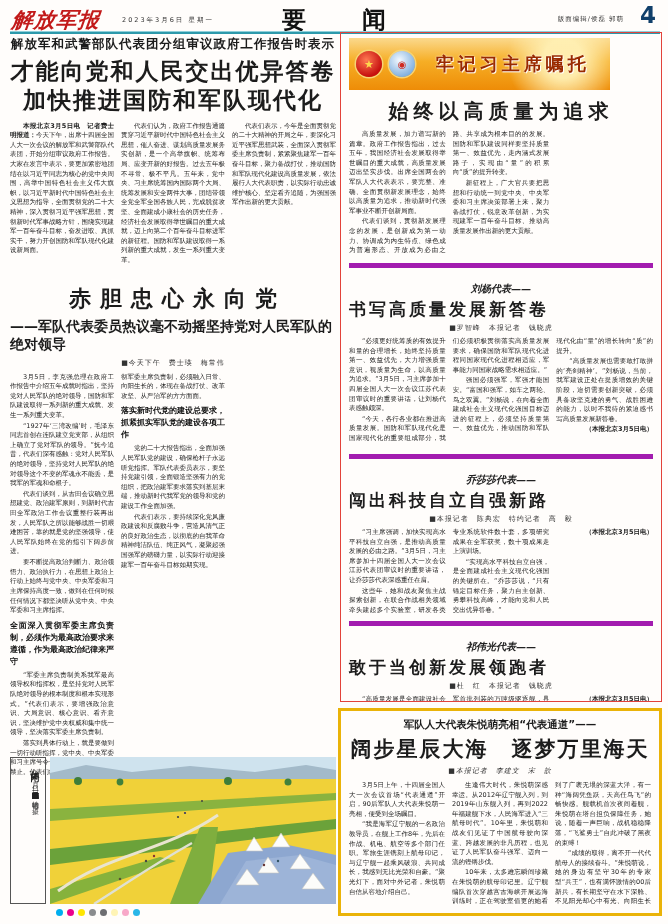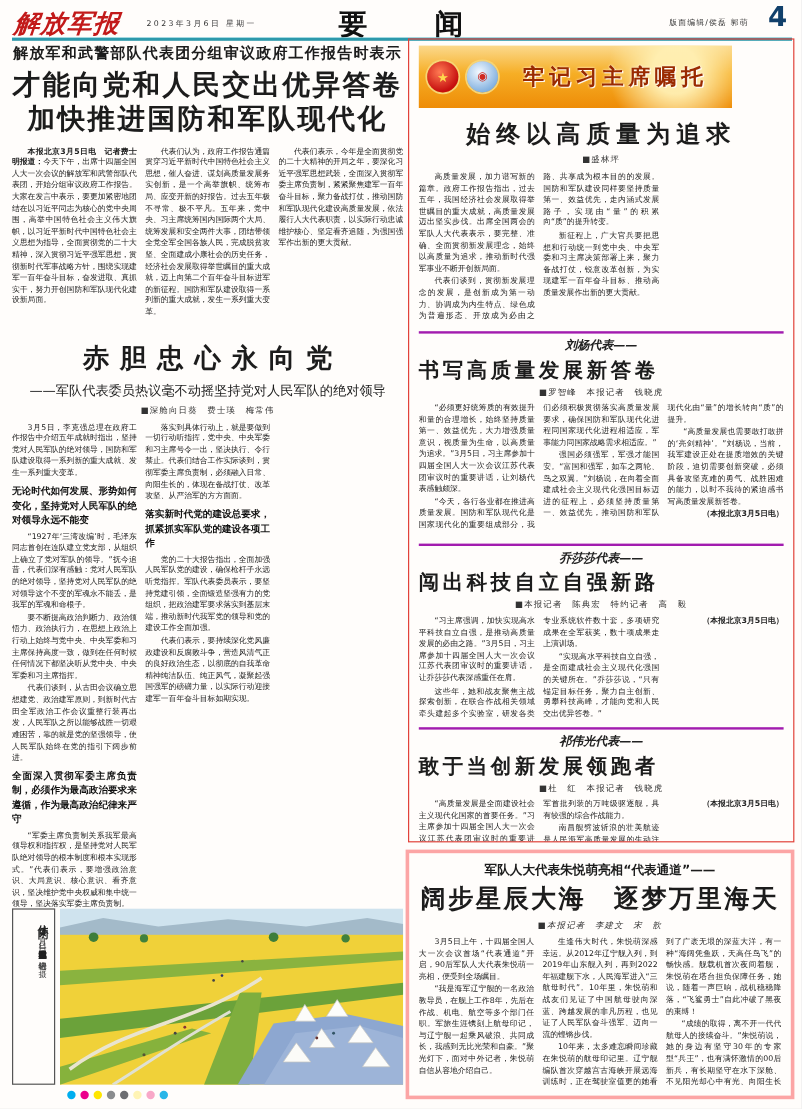--- a/index.html
+++ b/index.html
@@ -22,21 +22,21 @@
   .para.subhead { text-indent:0; font-weight:bold; font-size:8px; line-height:1.5; margin:4px 0 3px; color:#111; }
   .para.dateline { text-indent:0; text-align:right; font-weight:bold; }
   .byline { text-align:center; font-size:7px; color:#333; letter-spacing:1px; }
 
   
   .left-col { position:absolute; left:10px; top:36px; width:326px; }
   .kicker-a { text-align:center; font-weight:bold; font-size:12.5px; letter-spacing:1px; }
   .headline-a { margin-top:4px; text-align:center; font-weight:bold; font-size:23px; line-height:1.25; letter-spacing:2px; }
   .body-a { margin-top:7px; height:152px; }
   .title-b { margin-top:10px; text-align:center; font-weight:bold; font-size:22px; letter-spacing:9px; text-indent:9px; }
-  .subtitle-b { margin-top:4px; text-align:center; font-weight:normal; font-size:11px; }
+  .subtitle-b { margin-top:4px; font-weight:bold; font-size:14px; }
   .byline-b { margin-top:4px; }
   .body-b { margin-top:5px; height:408px; }
 
   
   .photo-block { position:absolute; left:10px; top:757px; width:326px; height:160px; }
   .vcaption { position:absolute; left:0; top:0; width:36px; height:147px; border:1px solid #555; padding:5px 3px; writing-mode:vertical-rl; font-size:6.8px; line-height:1.7; color:#222; }
   .vcaption .cap-title { font-weight:bold; font-size:9px; letter-spacing:3px; margin-left:4px; }
   .vcaption .cap-credit { margin-right:4px; color:#444; }
   .photo { position:absolute; left:40px; top:0; width:286px; height:147px; display:block; }
   .color-bar { position:absolute; left:46px; top:152px; display:flex; gap:4px; }
@@ -48,29 +48,29 @@
       radial-gradient(circle at 82% 40%, rgba(255,240,180,.95) 0 9%, rgba(255,240,180,0) 26%),
       linear-gradient(180deg,#fbd98d 0%,#f6ae25 45%,#ee8c07 100%);
       display:flex; align-items:center; }
   .emblem { width:26px; height:26px; border-radius:50%; margin-left:7px; flex:0 0 auto; display:flex; align-items:center; justify-content:center; }
   .emblem.nat { background:radial-gradient(circle at 40% 35%, #ff7a52, #c60f0f 70%); box-shadow:0 0 0 1.5px #f6d476; color:#ffd84d; font-size:11px; }
   .emblem.cppcc { background:radial-gradient(circle at 40% 35%, #f3f9ff, #7eaede 75%); box-shadow:0 0 0 1.5px #f6d476; color:#d0281e; font-size:10px; }
   .banner-title { flex:1; text-align:center; font-weight:bold; font-size:18px; letter-spacing:4px; color:#9a2a00; text-shadow:0 0 2px #fff, 1px 1px 0 rgba(255,255,255,.9); }
   .rb-title { margin-top:8px; text-align:center; font-weight:bold; font-size:20px; letter-spacing:5px; }
   .rb-byline { margin-top:3px; }
   .rb-body0 { margin-top:5px; height:128px; }
-  .rb-section { border-top:2px solid #a21caf; margin-top:5px; padding-top:3px; }
+  .rb-section { border-top:5px solid #a21caf; margin-top:5px; padding-top:14px; }
   .rb-label { text-align:center; font-family:"DejaVu Serif", serif; font-style:italic; font-weight:bold; font-size:10px; color:#222; }
   .rb-sec-title { margin-top:2px; font-weight:bold; font-size:17px; letter-spacing:3px; }
   .rb-sec-byline { margin-top:2px; }
   .rb-body1 { margin-top:4px; height:112px; }
   .rb-body2 { margin-top:4px; height:88px; }
   .rb-body3 { margin-top:4px; height:88px; }
 
-  .red-box-b { position:absolute; left:338px; top:708px; width:324px; height:208px; border:3px solid #fca5a5; padding:5px 8px; overflow:hidden; }
+  .red-box-b { position:absolute; left:338px; top:708px; width:324px; height:208px; border:3px solid #eab308; padding:5px 8px; overflow:hidden; }
   .bb-kicker { margin-top:2px; text-align:center; font-weight:bold; font-size:10.5px; }
   .bb-title { margin-top:3px; text-align:center; font-weight:bold; font-size:21px; letter-spacing:2px; }
   .bb-byline { margin-top:3px;font-style:italic; }
   .bb-body { margin-top:5px; height:133px; }
 </style>
 </head>
 <body>
 
 <div id="page">
 
@@ -88,27 +88,26 @@
       <div>加快推进国防和军队现代化</div>
     </div>
     <div class="body-a cols cols3">
       <p class="para"><b>本报北京3月5日电　记者费士明报道：</b><span>今天下午，出席十四届全国人大一次会议的解放军和武警部队代表团，开始分组审议政府工作报告。大家在发言中表示，要更加紧密地团结在以习近平同志为核心的党中央周围，高举中国特色社会主义伟大旗帜，以习近平新时代中国特色社会主义思想为指导，全面贯彻党的二十大精神，深入贯彻习近平强军思想，贯彻新时代军事战略方针，围绕实现建军一百年奋斗目标，奋发进取、真抓实干，努力开创国防和军队现代化建设新局面。</span></p>
     <p class="para">代表们认为，政府工作报告通篇贯穿习近平新时代中国特色社会主义思想，催人奋进、谋划高质量发展务实创新，是一个高举旗帜、统筹布局、应变开新的好报告。过去五年极不寻常、极不平凡。五年来，党中央、习主席统筹国内国际两个大局、统筹发展和安全两件大事，团结带领全党全军全国各族人民，完成脱贫攻坚、全面建成小康社会的历史任务，经济社会发展取得举世瞩目的重大成就，迈上向第二个百年奋斗目标进军的新征程。国防和军队建设取得一系列新的重大成就，发生一系列重大变革。</p>
         <p class="para">代表们表示，今年是全面贯彻党的二十大精神的开局之年，要深化习近平强军思想武装，全面深入贯彻军委主席负责制，紧紧聚焦建军一百年奋斗目标，聚力备战打仗，推动国防和军队现代化建设高质量发展，依法履行人大代表职责，以实际行动忠诚维护核心、坚定看齐追随，为强国强军作出新的更大贡献。</p>
       </div>
 
     <div class="title-b">赤胆忠心永向党</div>
     <div class="subtitle-b">——军队代表委员热议毫不动摇坚持党对人民军队的绝对领导</div>
-    <div class="byline byline-b">■深舱向日葵　费士瑛　梅常伟</div>
+    <div class="byline byline-b">■今天下午　费士瑛　梅常伟</div>
     <div class="body-b cols cols3">
         <p class="para">3月5日，李克强总理在政府工作报告中介绍五年成就时指出，坚持党对人民军队的绝对领导，国防和军队建设取得一系列新的重大成就、发生一系列重大变革。</p>
-        <p class="para subhead">无论时代如何发展、形势如何变化，坚持党对人民军队的绝对领导永远不能变</p>
         <p class="para">“1927年‘三湾改编’时，毛泽东同志首创在连队建立党支部，从组织上确立了党对军队的领导。”抚今追昔，代表们深有感触：党对人民军队的绝对领导，坚持党对人民军队的绝对领导这个不变的军魂永不能丢，是我军的军魂和命根子。</p>
+        <p class="para">代表们谈到，从古田会议确立思想建党、政治建军原则，到新时代古田全军政治工作会议重整行装再出发，人民军队之所以能够战胜一切艰难困苦，靠的就是党的坚强领导，使人民军队始终在党的指引下阔步前进。</p>
         <p class="para">要不断提高政治判断力、政治领悟力、政治执行力，在思想上政治上行动上始终与党中央、中央军委和习主席保持高度一致，做到在任何时候任何情况下都坚决听从党中央、中央军委和习主席指挥。</p>
-        <p class="para">代表们谈到，从古田会议确立思想建党、政治建军原则，到新时代古田全军政治工作会议重整行装再出发，人民军队之所以能够战胜一切艰难困苦，靠的就是党的坚强领导，使人民军队始终在党的指引下阔步前进。</p>
         <p class="para subhead">全面深入贯彻军委主席负责制，必须作为最高政治要求来遵循，作为最高政治纪律来严守</p>
         <p class="para">“军委主席负责制关系我军最高领导权和指挥权，是坚持党对人民军队绝对领导的根本制度和根本实现形式。”代表们表示，要增强政治意识、大局意识、核心意识、看齐意识，坚决维护党中央权威和集中统一领导，坚决落实军委主席负责制。</p>
         <p class="para">落实到具体行动上，就是要做到一切行动听指挥，党中央、中央军委和习主席号令一出，坚决执行、令行禁止。代表们结合工作实际谈到，贯彻军委主席负责制，必须融入日常、向阳生长的，体现在备战打仗、改革攻坚、从严治军的方方面面。</p>
         <p class="para subhead">落实新时代党的建设总要求，抓紧抓实军队党的建设各项工作</p>
         <p class="para">党的二十大报告指出，全面加强人民军队党的建设，确保枪杆子永远听党指挥。军队代表委员表示，要坚持党建引领，全面锻造坚强有力的党组织，把政治建军要求落实到基层末端，推动新时代我军党的领导和党的建设工作全面加强。</p>
         <p class="para">代表们表示，要持续深化党风廉政建设和反腐败斗争，营造风清气正的良好政治生态，以彻底的自我革命精神纯洁队伍、纯正风气，凝聚起强国强军的磅礴力量，以实际行动迎接建军一百年奋斗目标如期实现。</p>
       </div>
   </div>
 
   <div class="photo-block">
@@ -160,21 +159,20 @@
       </div>
   </div>
 
   <div class="red-box-a">
     <div class="banner">
       <span class="emblem nat">★</span>
       <span class="emblem cppcc">◉</span>
       <span class="banner-title">牢记习主席嘱托</span>
     </div>
     <div class="rb-title">始终以高质量为追求</div>
-    <div class="byline rb-byline">■盛林坪</div>
     <div class="rb-body0 cols cols3">
         <p class="para">高质量发展，加力谱写新的篇章。政府工作报告指出，过去五年，我国经济社会发展取得举世瞩目的重大成就，高质量发展迈出坚实步伐。出席全国两会的军队人大代表表示，要完整、准确、全面贯彻新发展理念，始终以高质量为追求，推动新时代强军事业不断开创新局面。</p>
         <p class="para">代表们谈到，贯彻新发展理念的发展，是创新成为第一动力、协调成为内生特点、绿色成为普遍形态、开放成为必由之路、共享成为根本目的的发展。国防和军队建设同样要坚持质量第一、效益优先，走内涵式发展路子，实现由“量”的积累向“质”的提升转变。</p>
         <p class="para">新征程上，广大官兵要把思想和行动统一到党中央、中央军委和习主席决策部署上来，聚力备战打仗，锐意改革创新，为实现建军一百年奋斗目标、推动高质量发展作出新的更大贡献。</p>
       </div>
 
     <div class="rb-section">
       <div class="rb-label">刘杨代表——</div>
       <div class="rb-sec-title">书写高质量发展新答卷</div>
       <div class="byline rb-sec-byline">■罗智峰　本报记者　钱晓虎</div>

